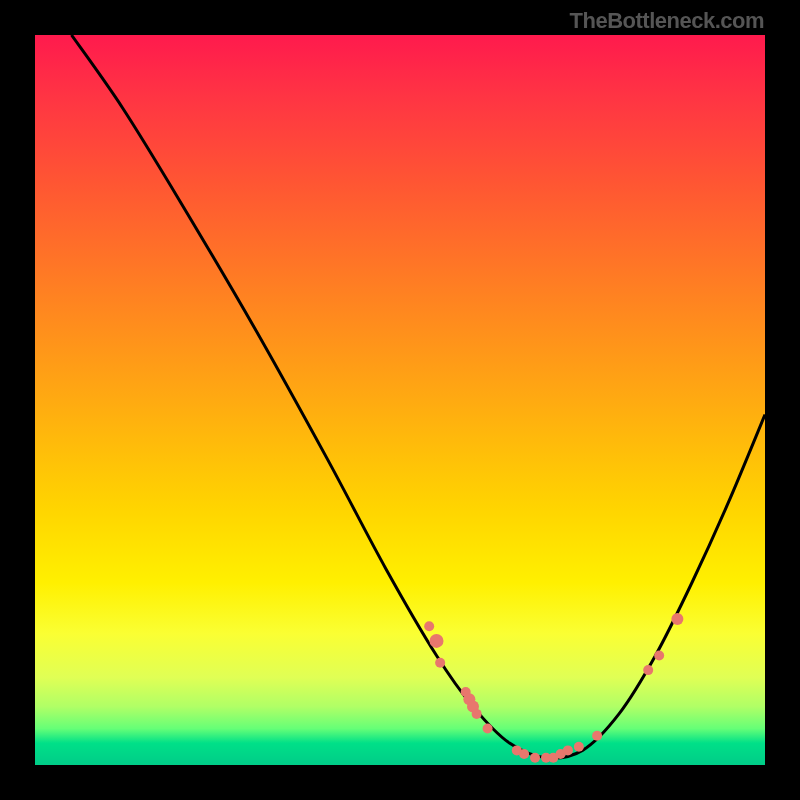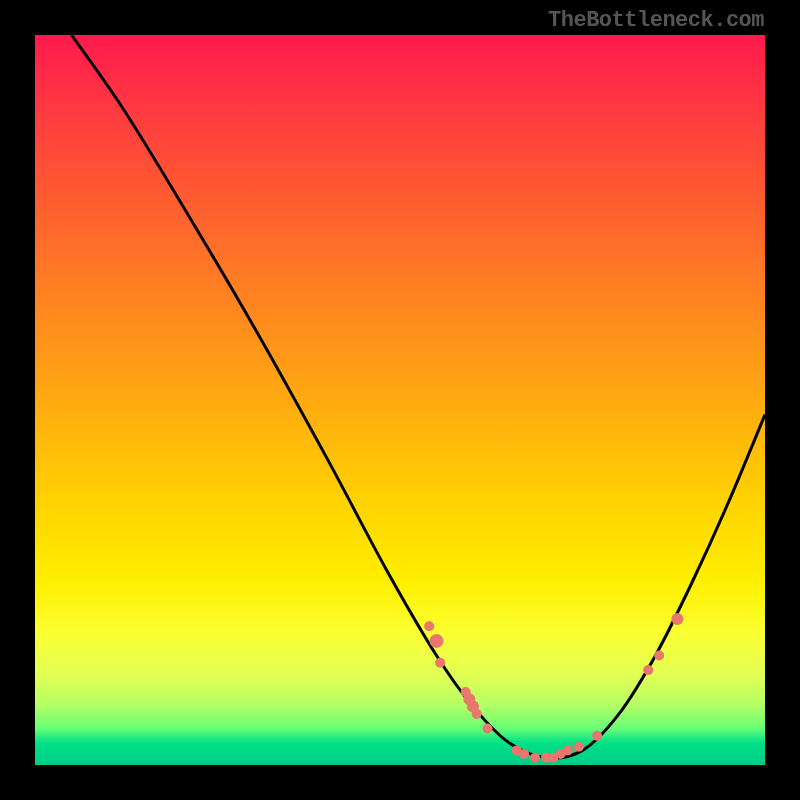--- a/index.html
+++ b/index.html
@@ -28,21 +28,21 @@
       #e0ff55 88%,
       #b0ff66 92%,
       #66ff77 95%,
       #00e088 97%,
       #00cc88 100%);
   }
   .watermark {
     position: absolute;
     top: 8px;
     right: 36px;
-    font-family: Liberation Mono, monospace;
+    font-family: Liberation Sans, sans-serif;
     font-size: 22px;
     font-weight: bold;
     color: #555;
     letter-spacing: -0.5px;
   }
   svg.curve-layer {
     position: absolute;
     left: 0;
     top: 0;
     width: 730px;

